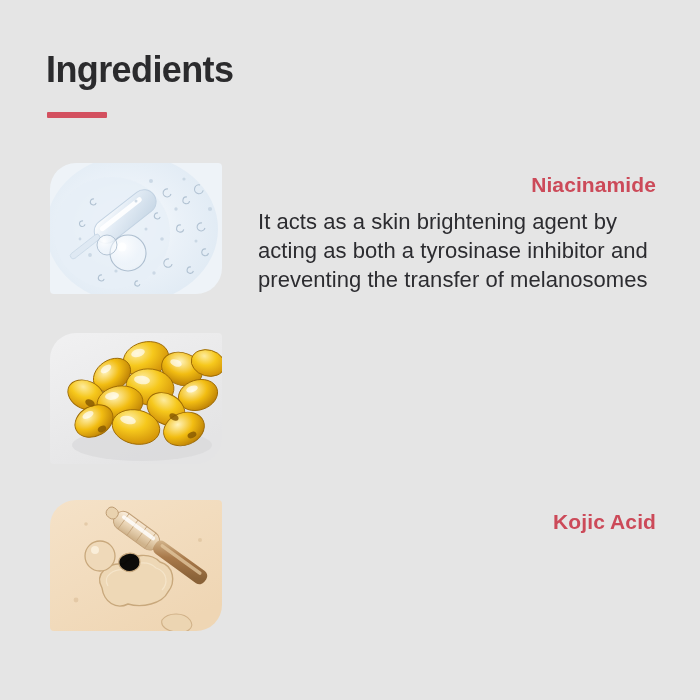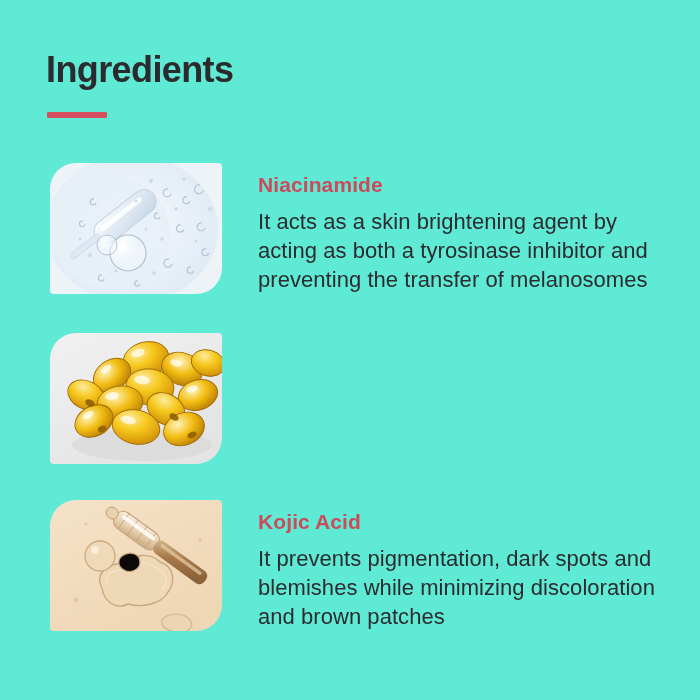--- a/index.html
+++ b/index.html
@@ -10,21 +10,21 @@
     height:700px;
     background:#ffffff;
     font-family:"Liberation Sans", sans-serif;
     -webkit-font-smoothing:antialiased;
   }
 
   .page {
     position:relative;
     width:700px;
     height:700px;
-    background:#5eead4;
+    background:#e5e5e5;
     overflow:hidden;
   }
 
   
   .page-title {
     position:absolute;
     left:46px;
     top:48px;
     font-size:36px;
     font-weight:bold;
@@ -86,20 +86,21 @@
     width:398px;
   }
 
   .ing-name {
     font-size:21px;
     font-weight:bold;
     color:#cc4a59;
     line-height:27px;
     letter-spacing:0.1px;
     margin-bottom:9px;
+    text-align:right;
   }
 
   .ing-desc {
     font-size:22px;
     font-weight:normal;
     color:#2c2c30;
     line-height:29px;
     letter-spacing:0.05px;
   }
 </style>
@@ -287,18 +288,17 @@
           <path d="M112 120 C118 112 134 112 140 120 C146 128 136 134 126 132 C118 131 110 127 112 120 Z" fill="#ecd5b2" stroke="#cbab80" stroke-width="1.1" opacity="0.85"></path>
           <g fill="#d9bb94" opacity="0.55">
             <circle cx="26" cy="100" r="2.4"></circle>
             <circle cx="150" cy="40" r="2"></circle>
             <circle cx="36" cy="24" r="1.8"></circle>
           </g>
         </svg>
       </div>
       <div class="row-text">
         <div class="ing-name">Kojic Acid</div>
-        <div class="ing-desc">It prevents pigmentation, dark spots and blemishes while minimizing discoloration and brown patches</div>
       </div>
     </div>
 
   </div>
 </div>
 
 </body></html>

